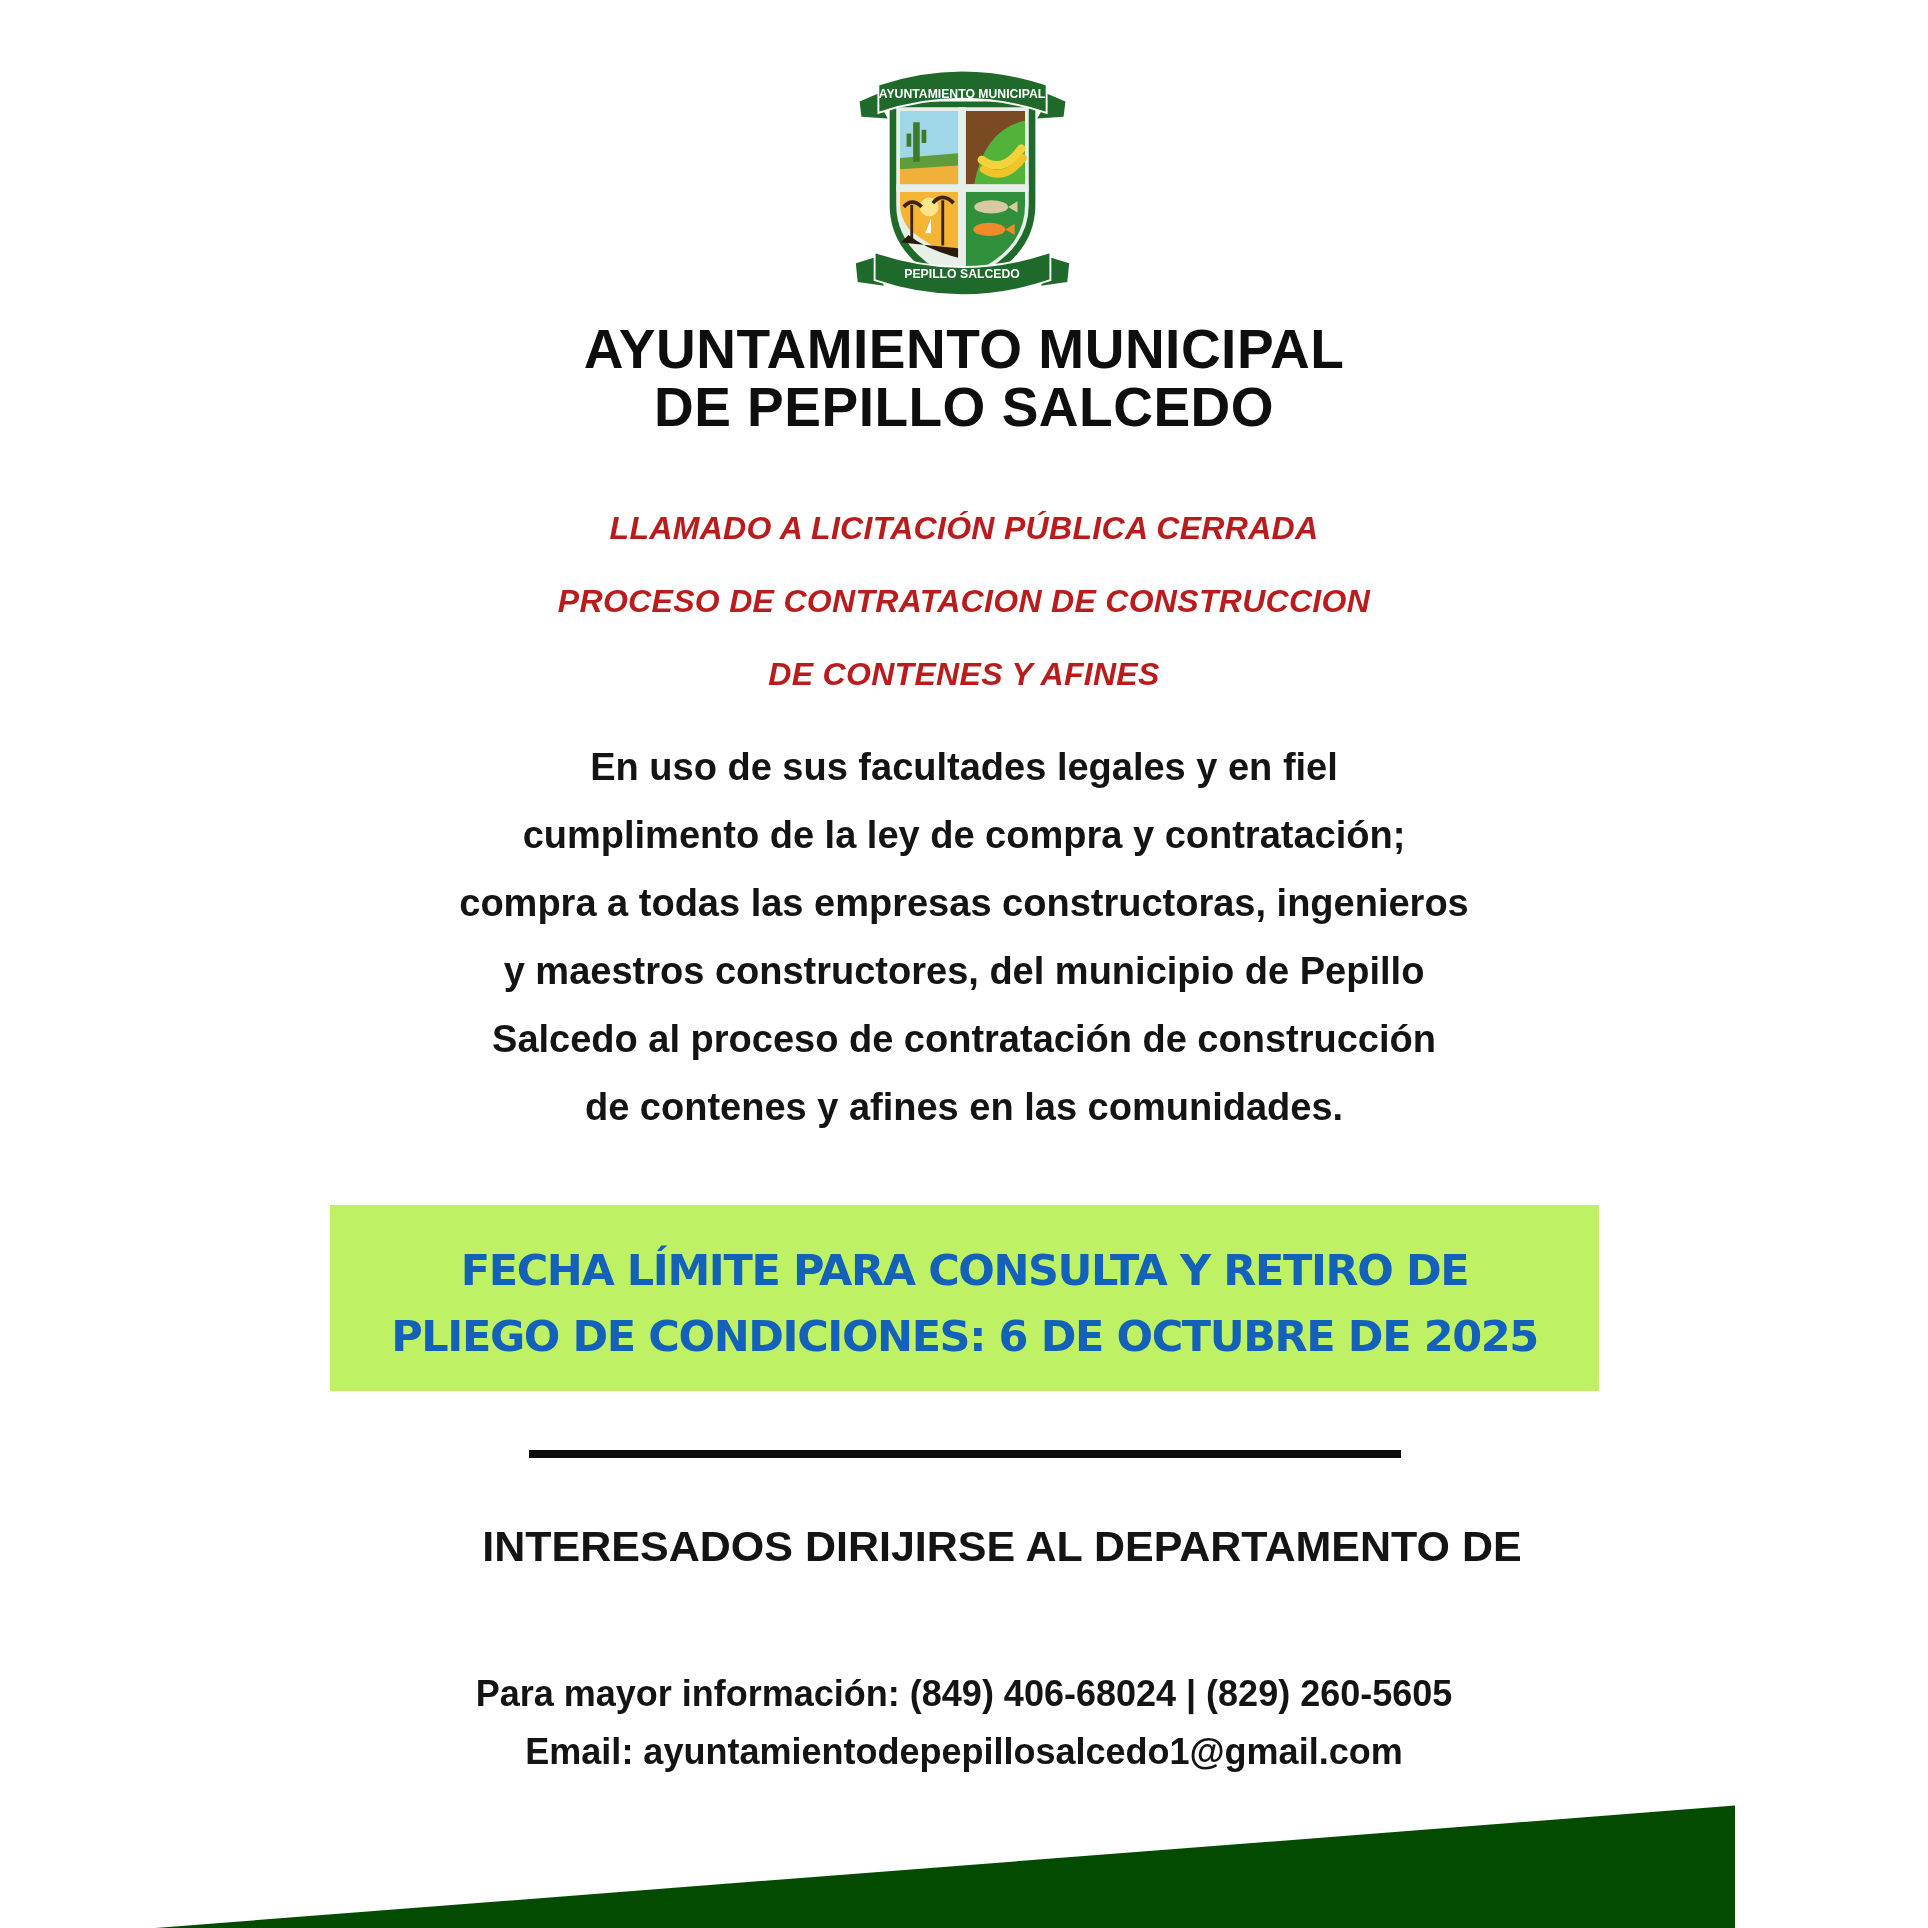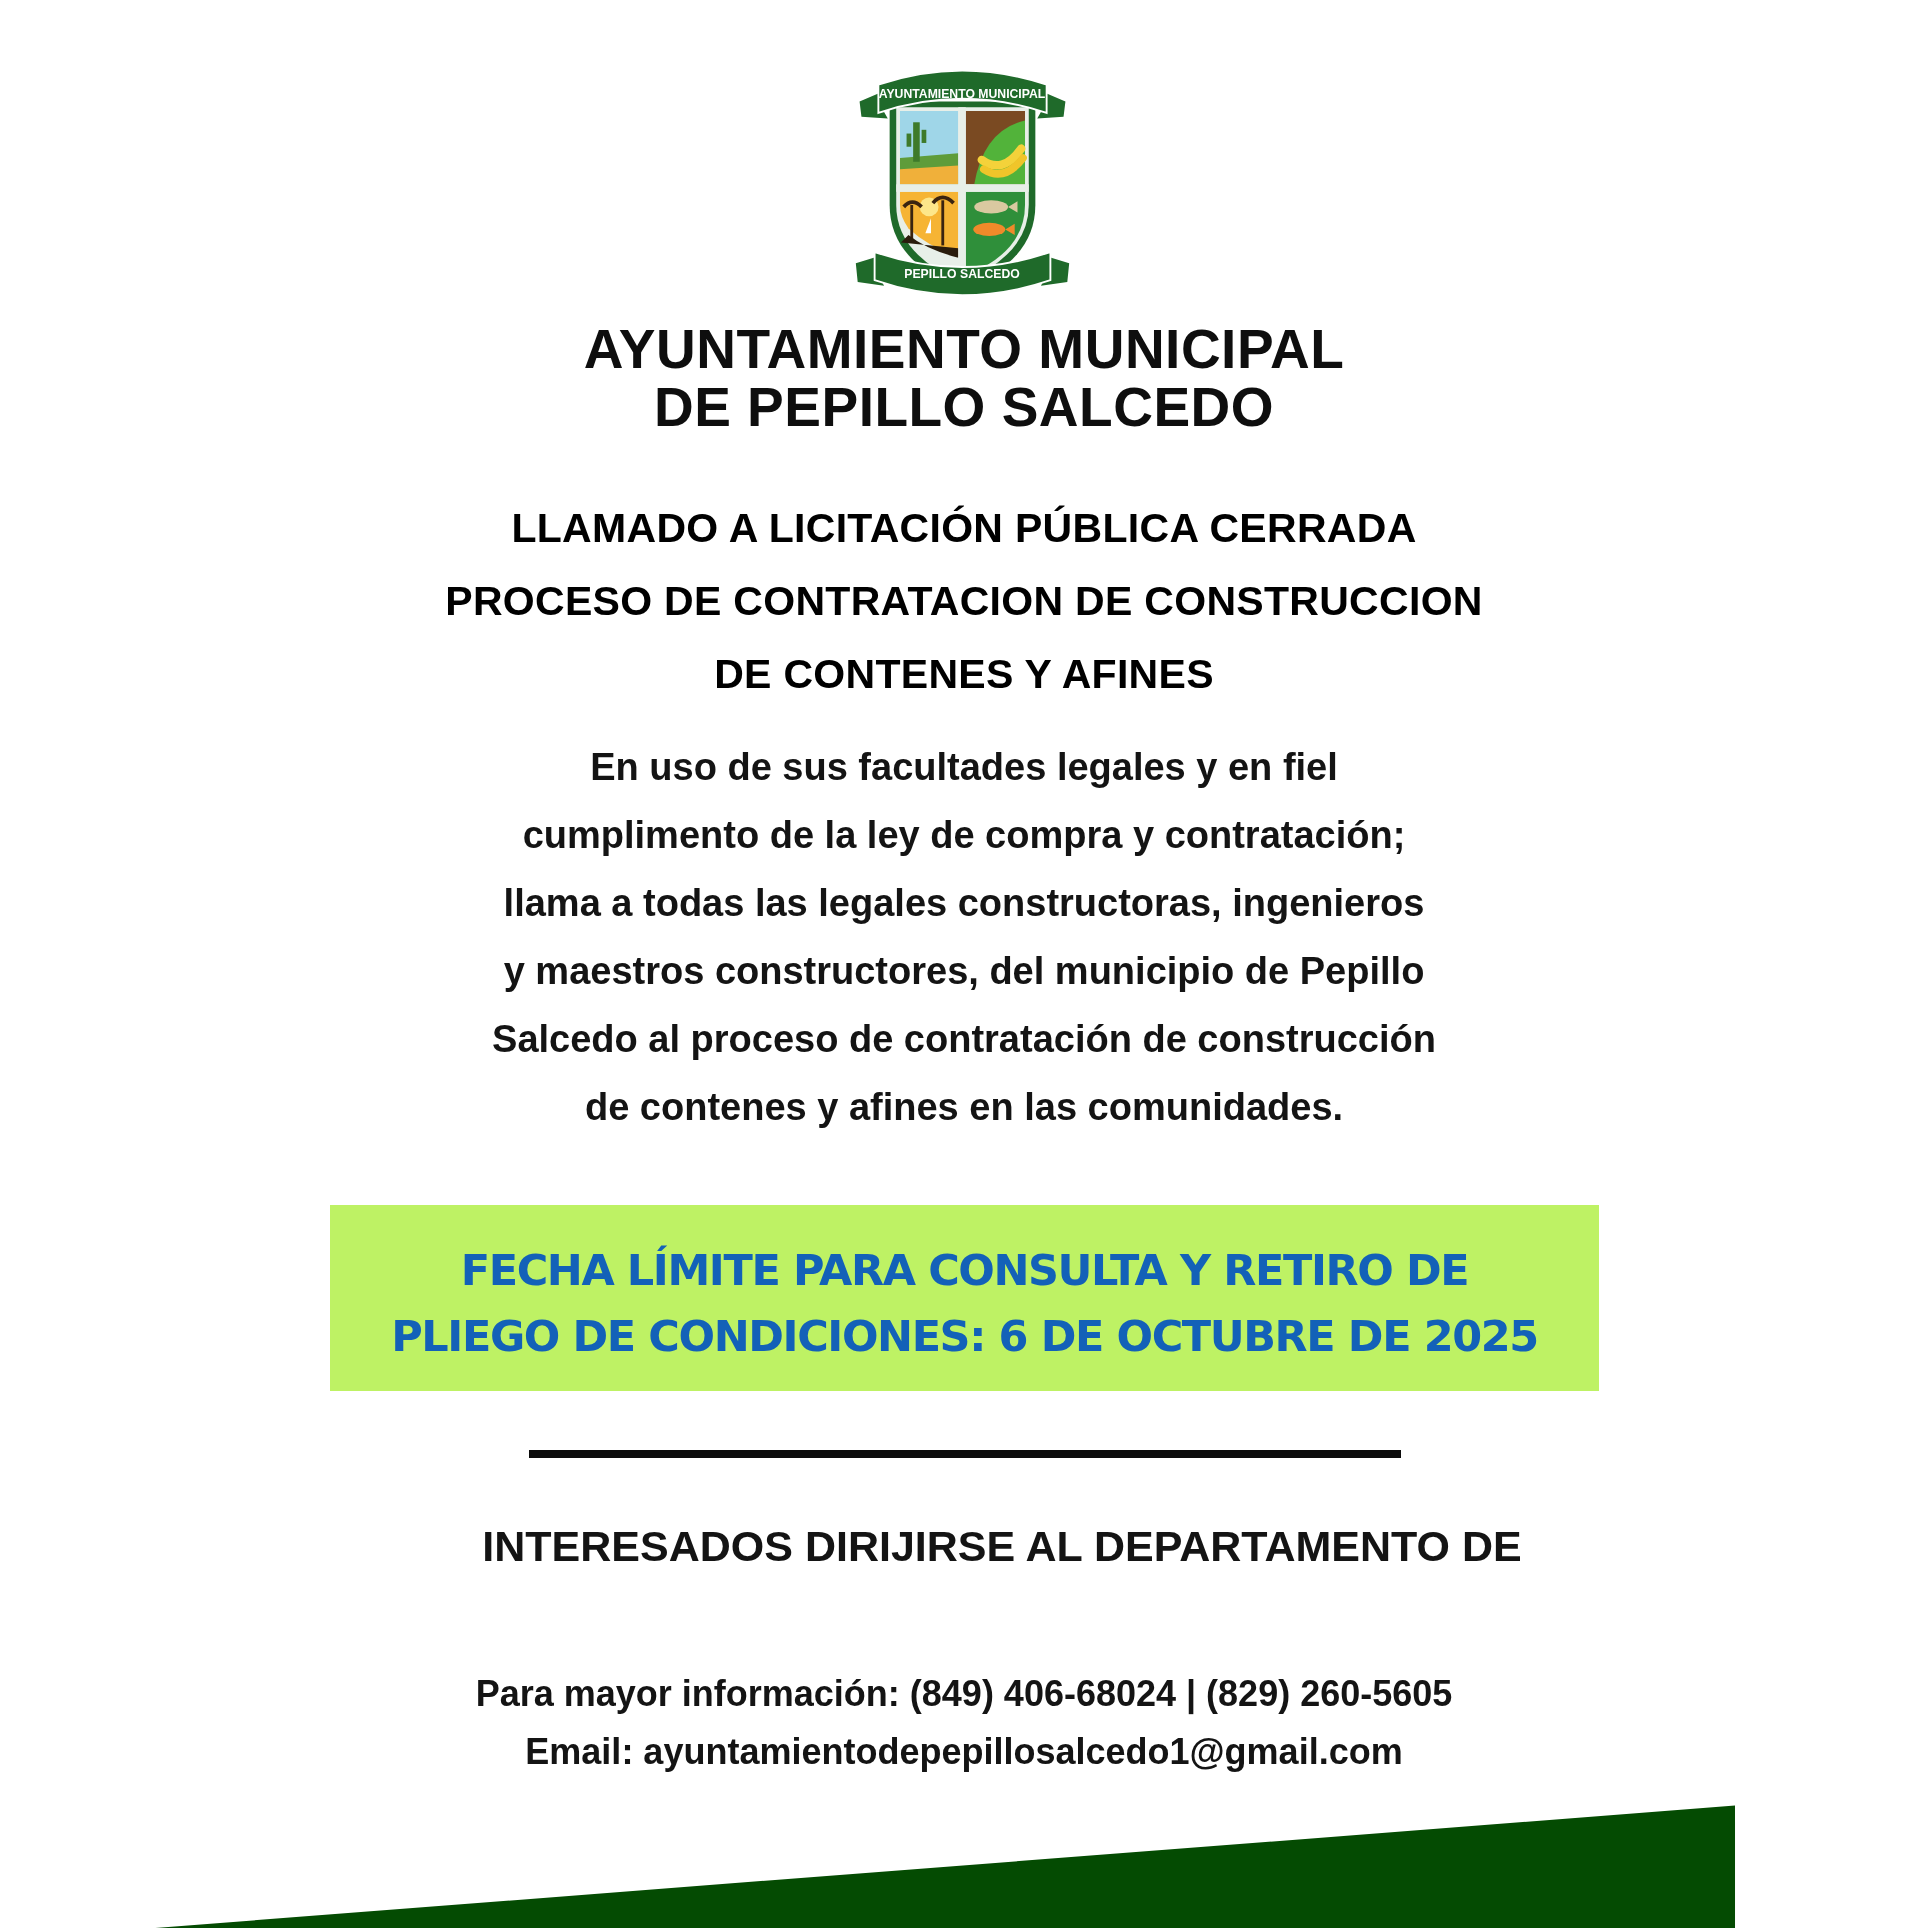--- a/index.html
+++ b/index.html
@@ -38,24 +38,25 @@
       font-weight: 700;
       font-size: 55px;
       line-height: 58px;
       color: #0e0e0e;
       letter-spacing: 0.5px;
     }
     .org-title div { white-space: nowrap; }
     .call-title {
       top: 492px;
       font-weight: 700;
-      font-size: 41px;
+      font-size: 32px;
       line-height: 73px;
-      color: #000000;
+      color: #b91c1c;
       letter-spacing: 0.3px;
+      font-style: italic;
     }
     .call-title div { white-space: nowrap; }
     .body-text {
       top: 733px;
       font-weight: 700;
       font-size: 38px;
       line-height: 68px;
       color: #141414;
     }
     .body-text div { white-space: nowrap; }
@@ -173,21 +174,21 @@
 
   <div class="center-block call-title">
     <div>LLAMADO A LICITACIÓN PÚBLICA CERRADA</div>
     <div>PROCESO DE CONTRATACION DE CONSTRUCCION</div>
     <div>DE CONTENES Y AFINES</div>
   </div>
 
   <div class="center-block body-text">
     <div>En uso de sus facultades legales y en fiel</div>
     <div>cumplimento de la ley de compra y contratación;</div>
-    <div>llama a todas las legales constructoras, ingenieros</div>
+    <div>compra a todas las empresas constructoras, ingenieros</div>
     <div>y maestros constructores, del municipio de Pepillo</div>
     <div>Salcedo al proceso de contratación de construcción</div>
     <div>de contenes y afines en las comunidades.</div>
   </div>
 
   <div class="deadline-box">
     <div class="deadline-text">
       <div>FECHA LÍMITE PARA CONSULTA Y RETIRO DE</div>
       <div>PLIEGO DE CONDICIONES: 6 DE OCTUBRE DE 2025</div>
     </div>

